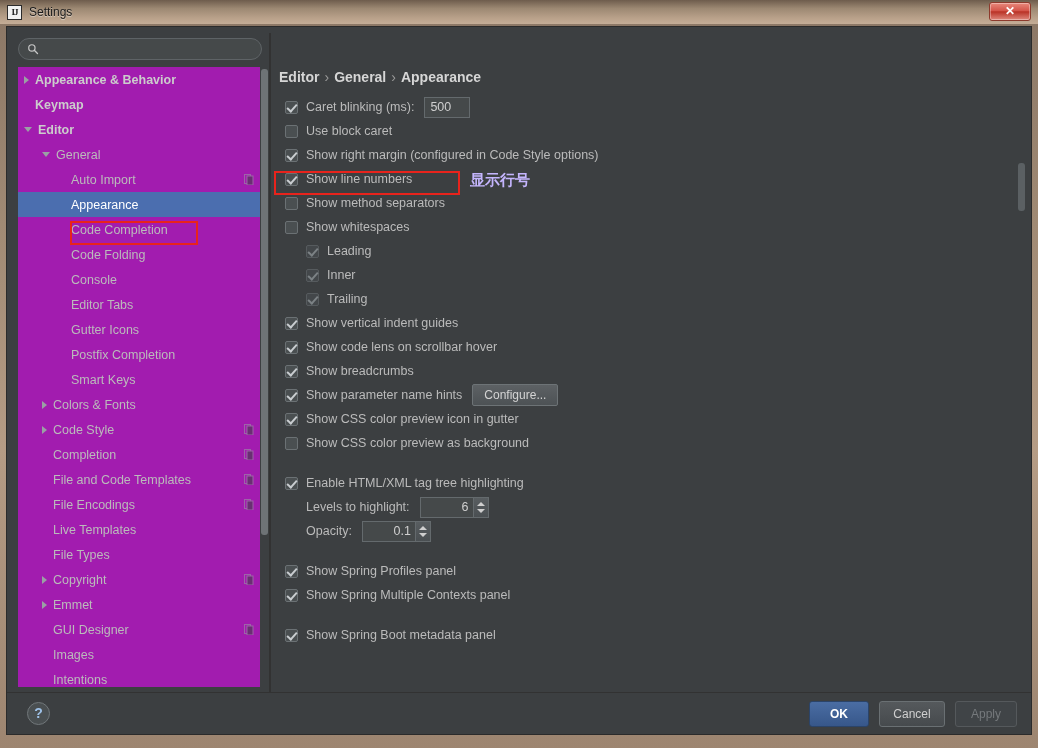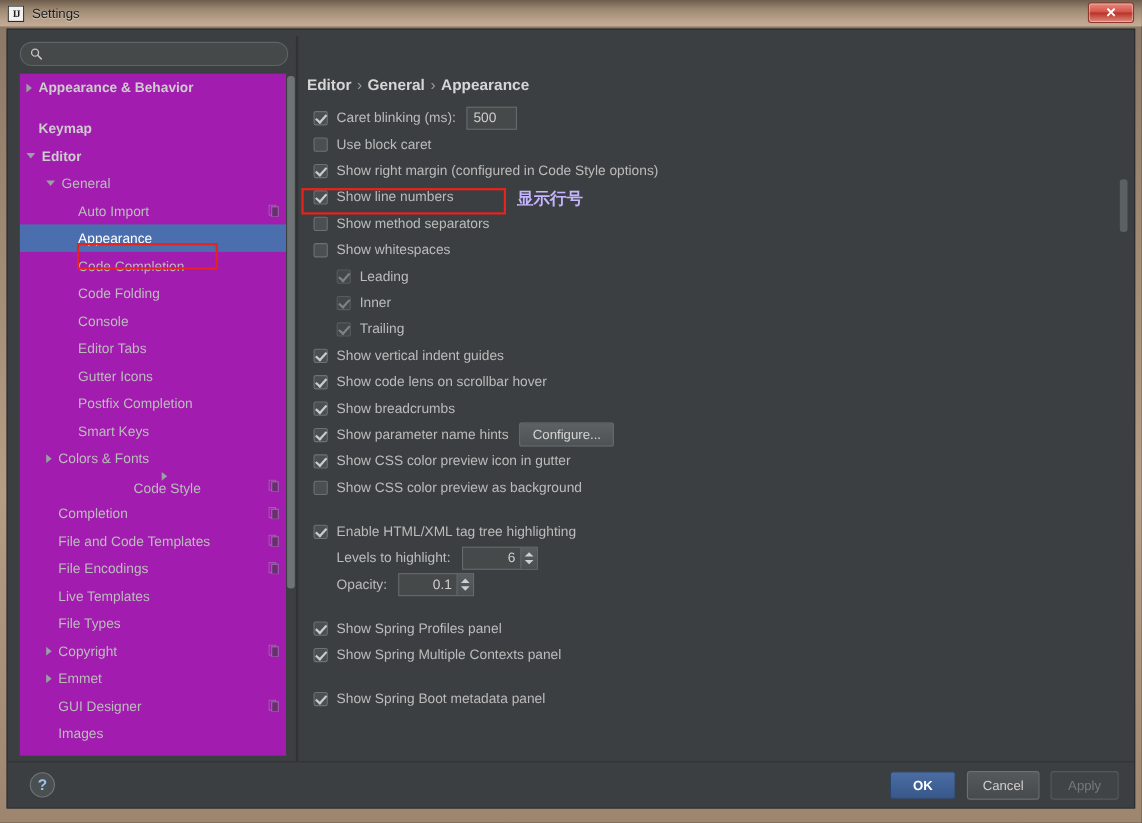--- a/index.html
+++ b/index.html
@@ -340,21 +340,21 @@
           <line x1="9.7" y1="9.7" x2="14" y2="14" stroke="#c7c7c7" stroke-width="1.8" stroke-linecap="round"></line>
         </svg>
         <input id="search-input" type="text" placeholder="" style="">
       </div>
 
       <div id="tree">
           <div class="tree-row bold" style="padding-left: 6px;">
             <span class="twisty right"></span>
             <span class="tree-label">Appearance &amp; Behavior</span>
           </div>
-          <div class="tree-row bold" style="padding-left: 6px; margin-top: 12px;">
+          <div class="tree-row bold" style="padding-left: 6px;">
             <span class="twisty none"></span>
             <span class="tree-label">Keymap</span>
           </div>
           <div class="tree-row bold" style="padding-left: 6px;">
             <span class="twisty down"></span>
             <span class="tree-label">Editor</span>
           </div>
           <div class="tree-row" style="padding-left: 24px;">
             <span class="twisty down"></span>
             <span class="tree-label">General</span>
@@ -396,21 +396,21 @@
             <span class="tree-label">Postfix Completion</span>
           </div>
           <div class="tree-row" style="padding-left: 42px;">
             <span class="twisty none"></span>
             <span class="tree-label">Smart Keys</span>
           </div>
           <div class="tree-row" style="padding-left: 24px;">
             <span class="twisty right"></span>
             <span class="tree-label">Colors &amp; Fonts</span>
           </div>
-          <div class="tree-row" style="padding-left: 24px; flex-direction: column;">
+          <div class="tree-row" style="padding-left: 24px;">
             <span class="twisty right"></span>
             <span class="tree-label">Code Style</span>
             <svg class="cfg-icon" viewBox="0 0 10 11">
               <rect x="0.5" y="0.5" width="6" height="9" fill="none" stroke="#9aa0a4"></rect>
               <rect x="3" y="2" width="6" height="9" fill="#3c3f41" stroke="#9aa0a4"></rect>
             </svg>
           </div>
           <div class="tree-row" style="padding-left: 24px;">
             <span class="twisty none"></span>
             <span class="tree-label">Completion</span>

